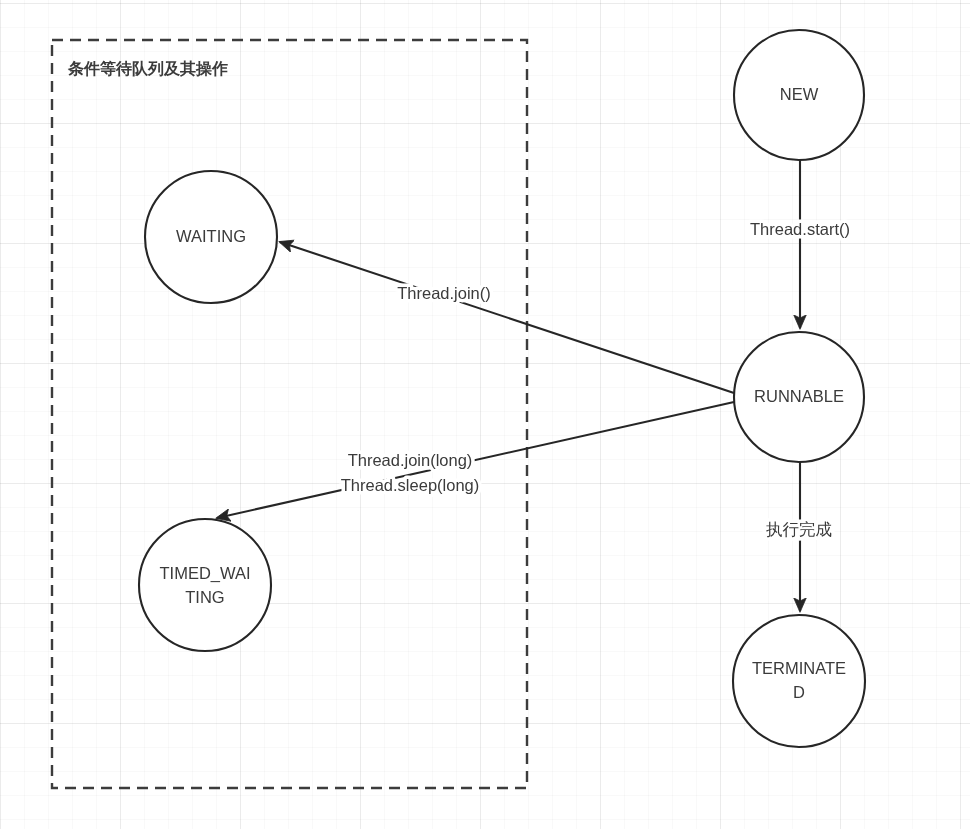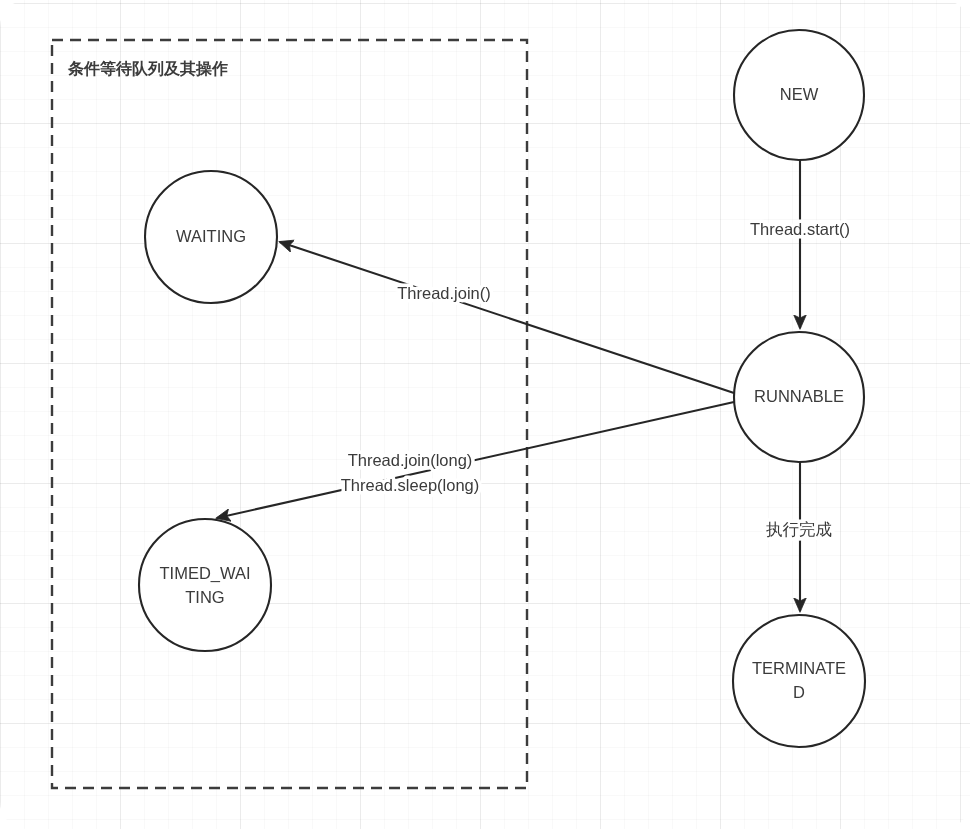--- a/index.html
+++ b/index.html
@@ -16,21 +16,20 @@
     height: 829px;
     overflow: hidden;
     background-color: #ffffff;
     background-image:
       linear-gradient(to right, rgba(0,0,0,0.055) 1px, transparent 1px),
       linear-gradient(to bottom, rgba(0,0,0,0.055) 1px, transparent 1px),
       linear-gradient(to right, rgba(0,0,0,0.022) 1px, transparent 1px),
       linear-gradient(to bottom, rgba(0,0,0,0.022) 1px, transparent 1px);
     background-size: 120px 120px, 120px 120px, 24px 24px, 24px 24px;
     background-position: 0px 3px, 0px 3px, 0px 3px, 0px 3px;
-    border-radius: 27px;
   }
   #diagram {
     position: absolute;
     left: 0;
     top: 0;
     width: 970px;
     height: 829px;
   }
   .node-shape {
     fill: #ffffff;

